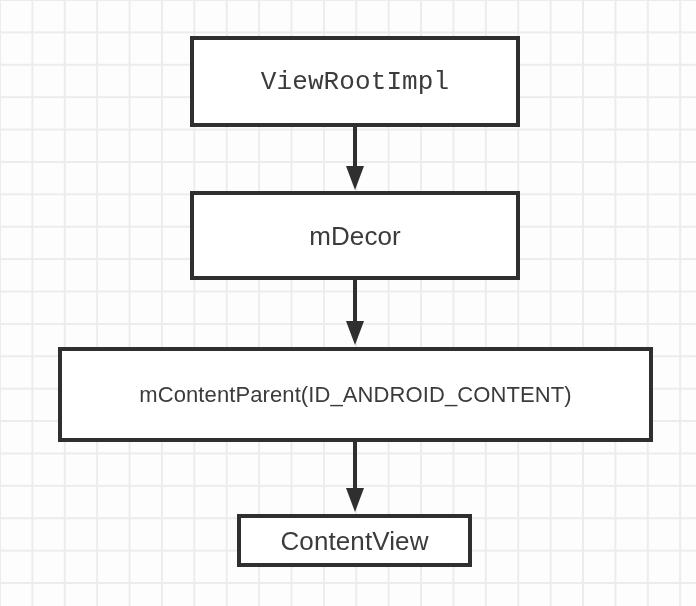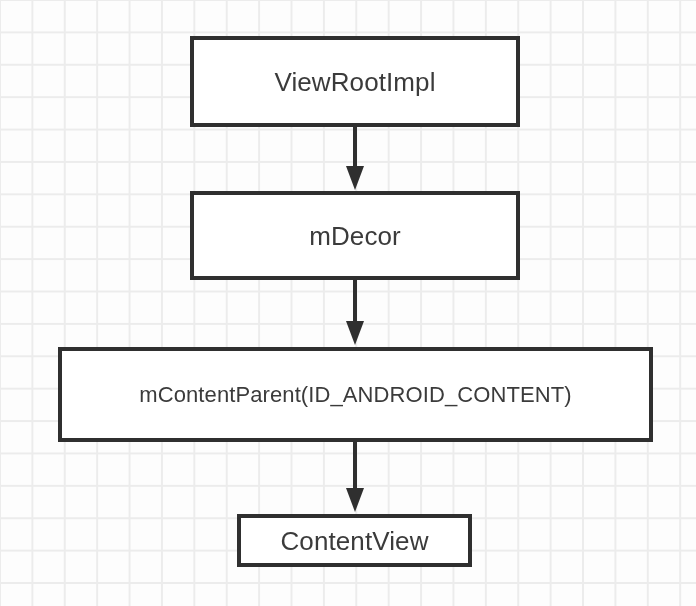--- a/index.html
+++ b/index.html
@@ -36,20 +36,21 @@
   .node-label {
     display: block;
     line-height: 1;
   }
   #node-viewrootimpl {
     left: 190px;
     top: 36px;
     width: 330px;
     height: 91px;
     font-size: 26px;
+    font-family: Liberation Mono, monospace;
   }
   #node-mdecor {
     left: 190px;
     top: 191px;
     width: 330px;
     height: 89px;
     font-size: 26px;
     justify-content: center;
   }
   #node-mcontentparent {

